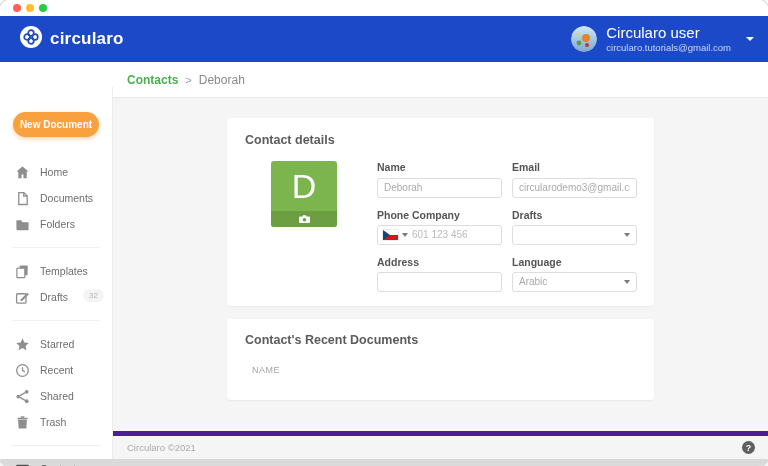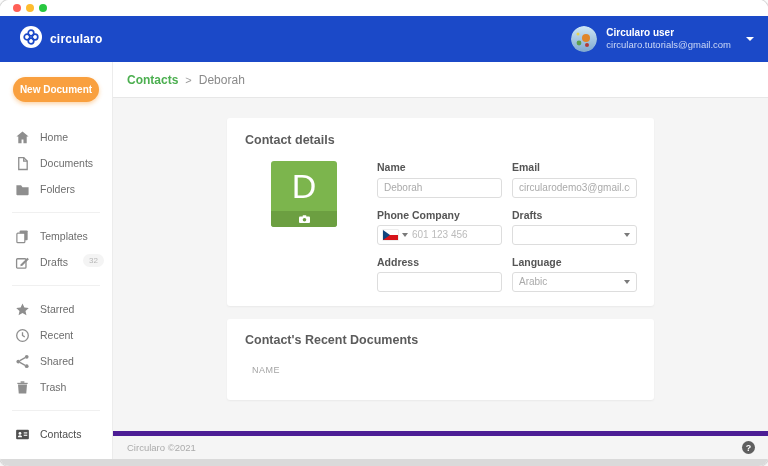--- a/index.html
+++ b/index.html
@@ -10,30 +10,30 @@
     box-shadow:0 0 0 1px #d8d8d8, 0 2px 8px rgba(0,0,0,.12);
     display:flex; flex-direction:column;
   }
   
   .titlebar { height:16px; background:#fff; display:flex; align-items:center; padding-left:13px; flex:0 0 auto; }
   .tl-dot { width:8px; height:8px; border-radius:50%; margin-right:5px; }
   .tl-red { background:#ff5f57; } .tl-yellow { background:#febc2e; } .tl-green { background:#28c840; }
   
   .appbar { height:46px; background:#1b49c8; display:flex; align-items:center; justify-content:space-between; padding:0 14px 0 20px; flex:0 0 auto; }
   .brand { display:flex; align-items:center; gap:8px; }
-  .brand-name { color:#fff; font-size:12px; font-weight:bold; letter-spacing:.2px; }
+  .brand-name { color:#fff; font-size:17px; font-weight:bold; letter-spacing:.2px; }
   .userbox { display:flex; align-items:center; gap:9px; }
   .avatar { width:26px; height:26px; border-radius:50%; overflow:hidden; flex:0 0 auto; }
   .user-lines { display:flex; flex-direction:column; line-height:1.25; }
-  .user-name { color:#fff; font-size:10px;font-weight:bold; }
+  .user-name { color:#fff; font-size:15px; }
   .user-email { color:#cdd9f6; font-size:9.5px; }
   .caret-white { width:0; height:0; border-left:4px solid transparent; border-right:4px solid transparent; border-top:4px solid #fff; margin-left:6px; }
   
   .body { flex:1 1 auto; display:flex; min-height:0; }
-  .sidebar { width:113px; background:#fff; border-right:1px solid #ececec; padding-top:15px; flex:0 0 auto; }
+  .sidebar { width:113px; background:#fff; border-right:1px solid #ececec; padding-top:25px; flex:0 0 auto;margin-top:25px; }
   .newdoc {
     display:block; margin:0 auto 18px auto; width:86px; height:25px; border:none;
     background:#f9a03f; color:#fff; font-size:10px; font-weight:bold; border-radius:14px;
     font-family:"Liberation Sans",sans-serif; box-shadow:0 2px 4px rgba(249,160,63,.45); cursor:pointer;
   }
   .nav-group { padding:4px 0; }
   .nav-divider { height:1px; background:#f0f0f0; margin:6px 12px; }
   .nav-item { display:flex; align-items:center; height:26px; padding-left:15px; cursor:pointer; position:relative; }
   .nav-item .icn { width:15px; height:15px; margin-right:10px; flex:0 0 auto; }
   .nav-label { font-size:10.5px; color:#6d6d6d; }

